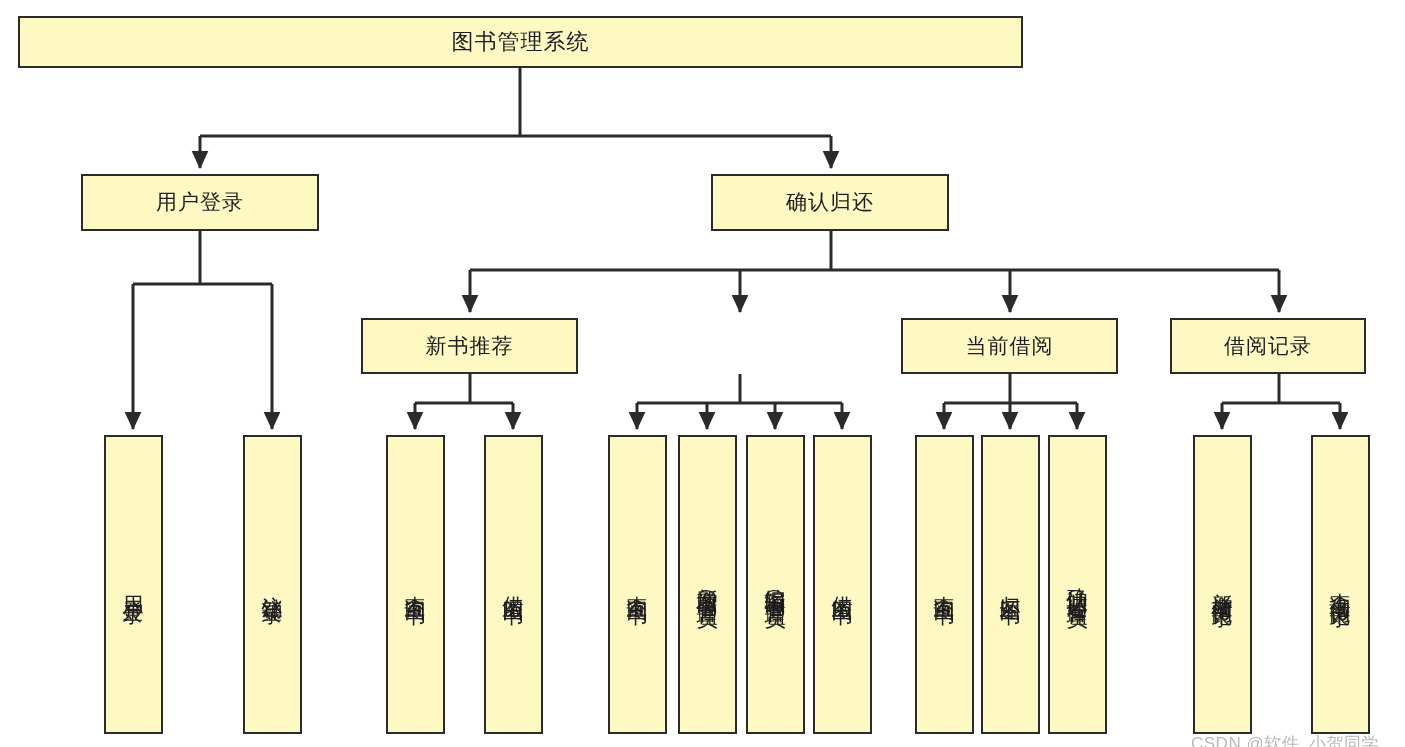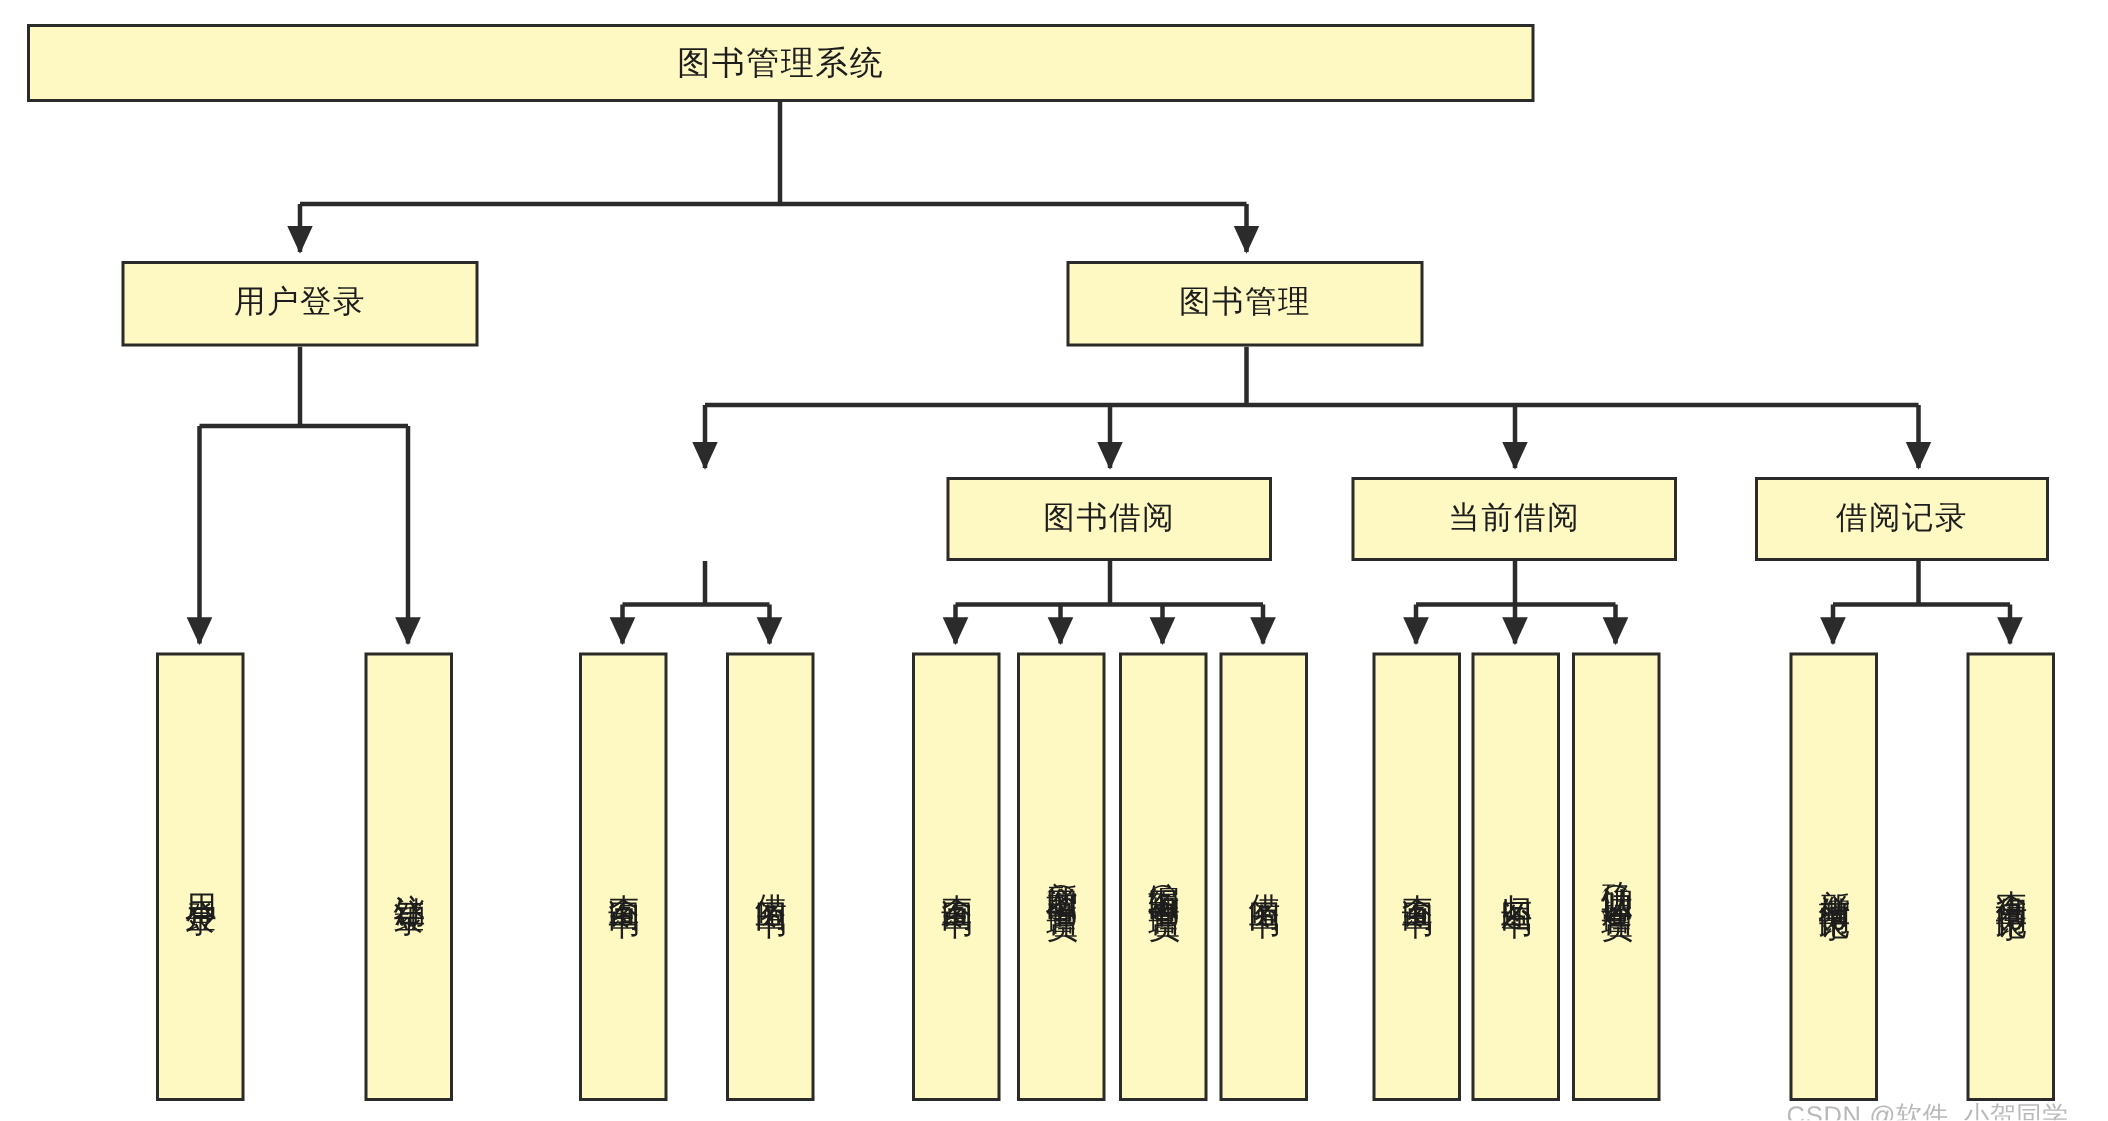--- a/index.html
+++ b/index.html
@@ -125,25 +125,25 @@
   </svg>
 
   <div class="node root horiz" style="left:18px; top:16px; width:1005px; height:52px;">
     <span class="lbl">图书管理系统</span>
   </div>
 
   <div class="node horiz" style="left:81px; top:174px; width:238px; height:57px;">
     <span class="lbl">用户登录</span>
   </div>
   <div class="node horiz" style="left:711px; top:174px; width:238px; height:57px;">
-    <span class="lbl">图书管理</span>
+    <span class="lbl">确认归还</span>
   </div>
 
-  <div class="node horiz" style="left:631px; top:318px; width:217px; height:56px;">
-    <span class="lbl">图书借阅</span>
+  <div class="node horiz" style="left:361px; top:318px; width:217px; height:56px;">
+    <span class="lbl">新书推荐</span>
   </div>
   <div class="node horiz" style="left:901px; top:318px; width:217px; height:56px;">
     <span class="lbl">当前借阅</span>
   </div>
   <div class="node horiz" style="left:1170px; top:318px; width:196px; height:56px;">
     <span class="lbl">借阅记录</span>
   </div>
 
   <div class="node vert" style="left:104px; top:435px; width:59px; height:299px;">
     <span class="lbl">用户登录</span>

